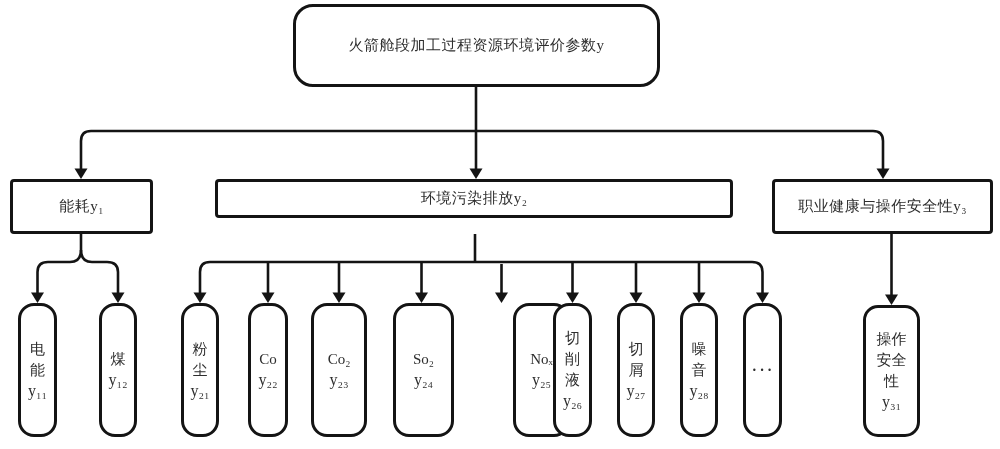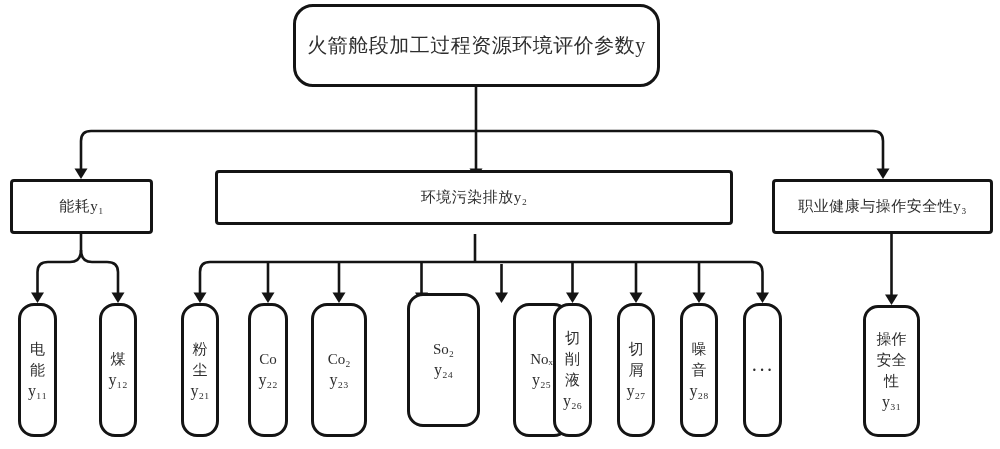--- a/index.html
+++ b/index.html
@@ -29,21 +29,21 @@
     border: 3px solid #141414;
     color: #2e2e2e;
     display: flex;
     align-items: center;
     justify-content: center;
     text-align: center;
     z-index: 2;
   }
   .node.root {
     border-radius: 20px;
-    font-size: 20px;
+    font-size: 15px;
     letter-spacing: 0.5px;
   }
   .node.branch {
     border-radius: 4px;
     font-size: 15px;
     letter-spacing: 0.5px;
   }
   .node.leaf {
     border-radius: 16px;
     flex-direction: column;
@@ -110,21 +110,21 @@
       <polygon points="629.5,292.5 642.5,292.5 636,303"></polygon>
       <polygon points="692.5,292.5 705.5,292.5 699,303"></polygon>
       <polygon points="756,292.5 769,292.5 762.5,303"></polygon>
       <polygon points="885,294.5 898,294.5 891.5,305"></polygon>
     </g>
   </svg>
 
   <div class="node root" style="left:293px; top:4px; width:367px; height:83px;">火箭舱段加工过程资源环境评价参数y</div>
 
   <div class="node branch" style="left:10px; top:179px; width:143px; height:55px;">能耗y₁</div>
-  <div class="node branch" style="left:215px; top:170px; width:518px; height:55px;">环境污染排放y₂</div>
+  <div class="node branch" style="left:215px; top:179px; width:518px; height:39px;">环境污染排放y₂</div>
   <div class="node branch" style="left:772px; top:179px; width:221px; height:55px;">职业健康与操作安全性y₃</div>
 
   <div class="node leaf" style="left:18px; top:303px; width:39px; height:134px;">
     <span class="leaf-text">电
 能</span>
     <span class="leaf-code">y₁₁</span>
   </div>
   <div class="node leaf" style="left:99px; top:303px; width:38px; height:134px;">
     <span class="leaf-text">煤</span>
     <span class="leaf-code">y₁₂</span>
@@ -135,21 +135,21 @@
     <span class="leaf-code">y₂₁</span>
   </div>
   <div class="node leaf" style="left:248px; top:303px; width:40px; height:134px;">
     <span class="leaf-text">Co</span>
     <span class="leaf-code">y₂₂</span>
   </div>
   <div class="node leaf" style="left:311px; top:303px; width:56px; height:134px;">
     <span class="leaf-text">Co₂</span>
     <span class="leaf-code">y₂₃</span>
   </div>
-  <div class="node leaf" style="left:393px; top:293px; width:73px; height:134px;margin-left:14px;">
+  <div class="node leaf" style="left:393px; top:303px; width:61px; height:134px;">
     <span class="leaf-text">So₂</span>
     <span class="leaf-code">y₂₄</span>
   </div>
   <div class="node leaf" style="left:473px; top:303px; width:57px; height:134px;margin-left:40px;">
     <span class="leaf-text">Noₓ</span>
     <span class="leaf-code">y₂₅</span>
   </div>
   <div class="node leaf" style="left:553px; top:303px; width:39px; height:134px;">
     <span class="leaf-text">切
 削

